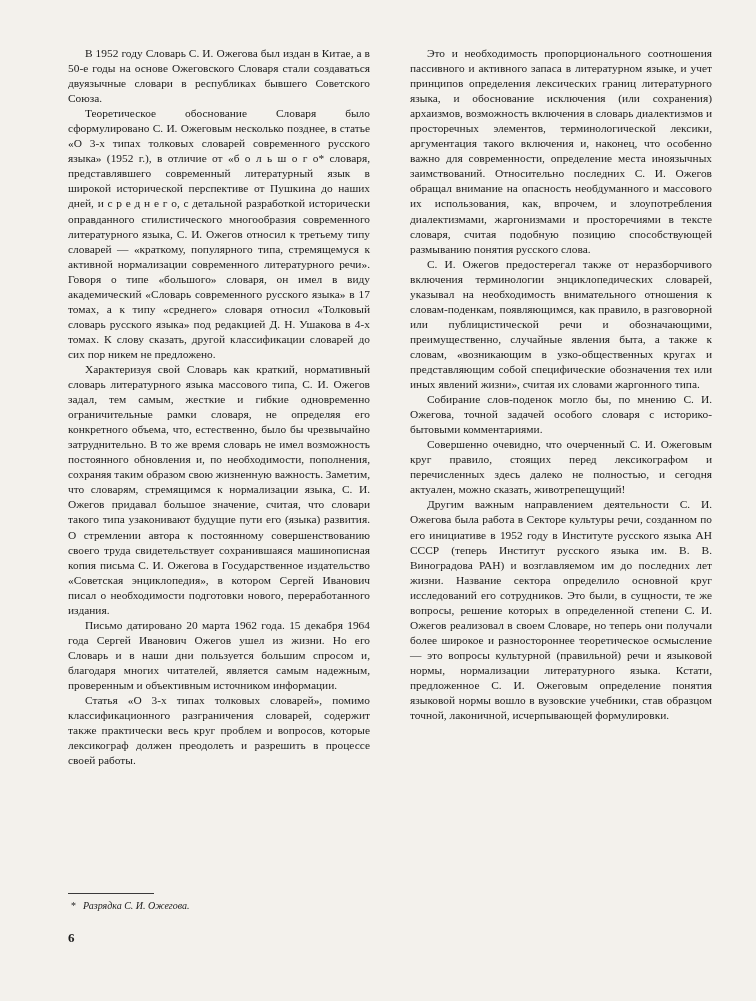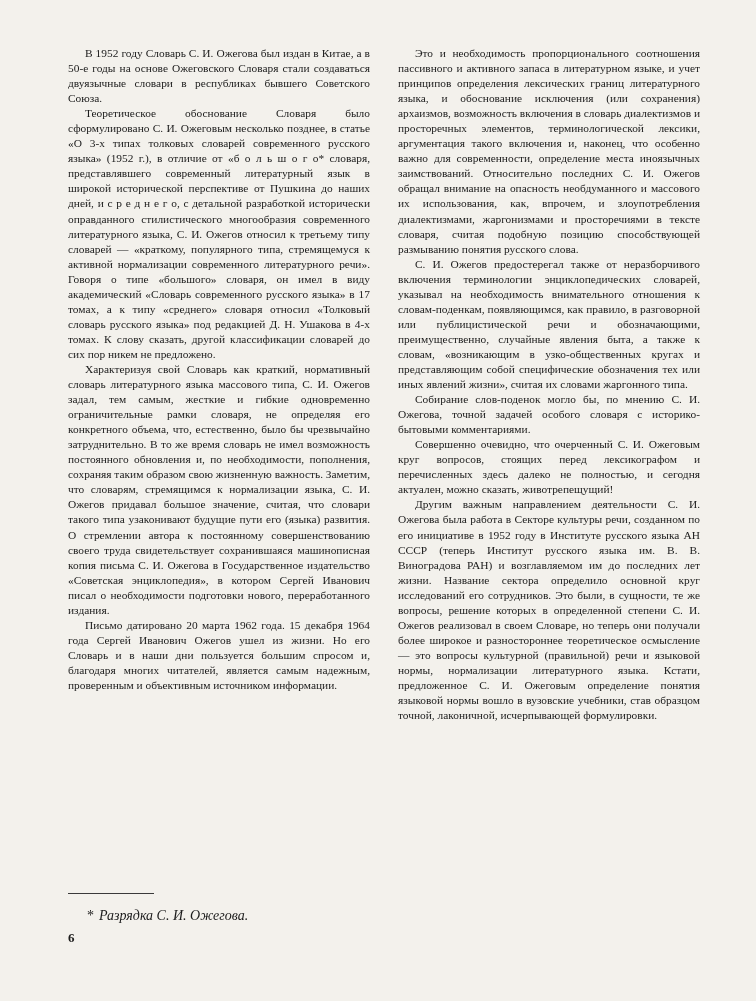--- a/index.html
+++ b/index.html
@@ -17,21 +17,21 @@
   .page {
     position: relative;
     width: 756px;
     height: 1001px;
     box-sizing: border-box;
     padding: 46px 56px 0 68px;
     background: #f3f1ec;
   }
   .columns {
     display: flex;
-    gap: 28px;
+    gap: 40px;
     align-items: flex-start;
   }
   .col {
     width: 302px;
     flex: 0 0 302px;
   }
   p.para {
     margin: 0;
     font-size: 11.4px;
     line-height: 15.05px;
@@ -46,24 +46,24 @@
     top: 893px;
     width: 302px;
   }
   .footnote-rule {
     width: 86px;
     height: 1px;
     background: #3a3a3a;
     margin-bottom: 6px;
   }
   .footnote {
-    font-size: 14px;
+    font-size: 10px;
     line-height: 12px;
     text-align: left;
-    margin: 16px;
+    margin: 0;
     padding-left: 3px;
   }
   .footnote .star {
     display: inline-block;
     width: 12px;
   }
   .folio {
     position: absolute;
     left: 68px;
     top: 930px;
@@ -77,27 +77,28 @@
 
 <div class="page">
 
   <div class="columns">
 
     <div class="col">
       <p class="para">В 1952 году Словарь С. И. Ожегова был издан в Китае, а в 50-е годы на основе Ожеговского Словаря стали создаваться двуязычные словари в республиках бывшего Советского Союза.</p>
       <p class="para">Теоретическое обоснование Словаря было сформулировано С. И. Ожеговым несколько позднее, в статье «О 3-х типах толковых словарей современного русского языка» (1952 г.), в отличие от «б о л ь ш о г о* словаря, представлявшего современный литературный язык в широкой исторической перспективе от Пушкина до наших дней, и с р е д н е г о, с детальной разработкой исторически оправданного стилистического многообразия современного литературного языка, С. И. Ожегов относил к третьему типу словарей — «краткому, популярного типа, стремящемуся к активной нормализации современного литературного речи». Говоря о типе «большого» словаря, он имел в виду академический «Словарь современного русского языка» в 17 томах, а к типу «среднего» словаря относил «Толковый словарь русского языка» под редакцией Д. Н. Ушакова в 4-х томах. К слову сказать, другой классификации словарей до сих пор никем не предложено.</p>
       <p class="para">Характеризуя свой Словарь как краткий, нормативный словарь литературного языка массового типа, С. И. Ожегов задал, тем самым, жесткие и гибкие одновременно ограничительные рамки словаря, не определяя его конкретного объема, что, естественно, было бы чрезвычайно затруднительно. В то же время словарь не имел возможность постоянного обновления и, по необходимости, пополнения, сохраняя таким образом свою жизненную важность. Заметим, что словарям, стремящимся к нормализации языка, С. И. Ожегов придавал большое значение, считая, что словари такого типа узаконивают будущие пути его (языка) развития. О стремлении автора к постоянному совершенствованию своего труда свидетельствует сохранившаяся машинописная копия письма С. И. Ожегова в Государственное издательство «Советская энциклопедия», в котором Сергей Иванович писал о необходимости подготовки нового, переработанного издания.</p>
       <p class="para">Письмо датировано 20 марта 1962 года. 15 декабря 1964 года Сергей Иванович Ожегов ушел из жизни. Но его Словарь и в наши дни пользуется большим спросом и, благодаря многих читателей, является самым надежным, проверенным и объективным источником информации.</p>
+      <p class="para">Статья «О 3-х типах толковых словарей», помимо классификационного разграничения словарей, содержит также практически весь круг проблем и вопросов, которые лексикограф должен преодолеть и разрешить в процессе своей работы.</p>
     </div>
 
     <div class="col">
       <p class="para">Это и необходимость пропорционального соотношения пассивного и активного запаса в литературном языке, и учет принципов определения лексических границ литературного языка, и обоснование исключения (или сохранения) архаизмов, возможность включения в словарь диалектизмов и просторечных элементов, терминологической лексики, аргументация такого включения и, наконец, что особенно важно для современности, определение места иноязычных заимствований. Относительно последних С. И. Ожегов обращал внимание на опасность необдуманного и массового их использования, как, впрочем, и злоупотребления диалектизмами, жаргонизмами и просторечиями в тексте словаря, считая подобную позицию способствующей размыванию понятия русского слова.</p>
       <p class="para">С. И. Ожегов предостерегал также от неразборчивого включения терминологии энциклопедических словарей, указывал на необходимость внимательного отношения к словам-поденкам, появляющимся, как правило, в разговорной или публицистической речи и обозначающими, преимущественно, случайные явления быта, а также к словам, «возникающим в узко-общественных кругах и представляющим собой специфические обозначения тех или иных явлений жизни», считая их словами жаргонного типа.</p>
       <p class="para">Собирание слов-поденок могло бы, по мнению С. И. Ожегова, точной задачей особого словаря с историко-бытовыми комментариями.</p>
-      <p class="para">Совершенно очевидно, что очерченный С. И. Ожеговым круг вопросов, стоящих перед лексикографом и перечисленных здесь далеко не полностью, и сегодня актуален, можно сказать, животрепещущий!</p>
+      <p class="para">Совершенно очевидно, что очерченный С. И. Ожеговым круг правило, стоящих перед лексикографом и перечисленных здесь далеко не полностью, и сегодня актуален, можно сказать, животрепещущий!</p>
       <p class="para">Другим важным направлением деятельности С. И. Ожегова была работа в Секторе культуры речи, созданном по его инициативе в 1952 году в Институте русского языка АН СССР (теперь Институт русского языка им. В. В. Виноградова РАН) и возглавляемом им до последних лет жизни. Название сектора определило основной круг исследований его сотрудников. Это были, в сущности, те же вопросы, решение которых в определенной степени С. И. Ожегов реализовал в своем Словаре, но теперь они получали более широкое и разностороннее теоретическое осмысление — это вопросы культурной (правильной) речи и языковой нормы, нормализации литературного языка. Кстати, предложенное С. И. Ожеговым определение понятия языковой нормы вошло в вузовские учебники, став образцом точной, лаконичной, исчерпывающей формулировки.</p>
     </div>
 
   </div>
 
   <div class="footnote-area">
     <div class="footnote-rule"></div>
     <p class="footnote"><span class="star">*</span><span class="italic">Разрядка С. И. Ожегова.</span></p>
   </div>
 

